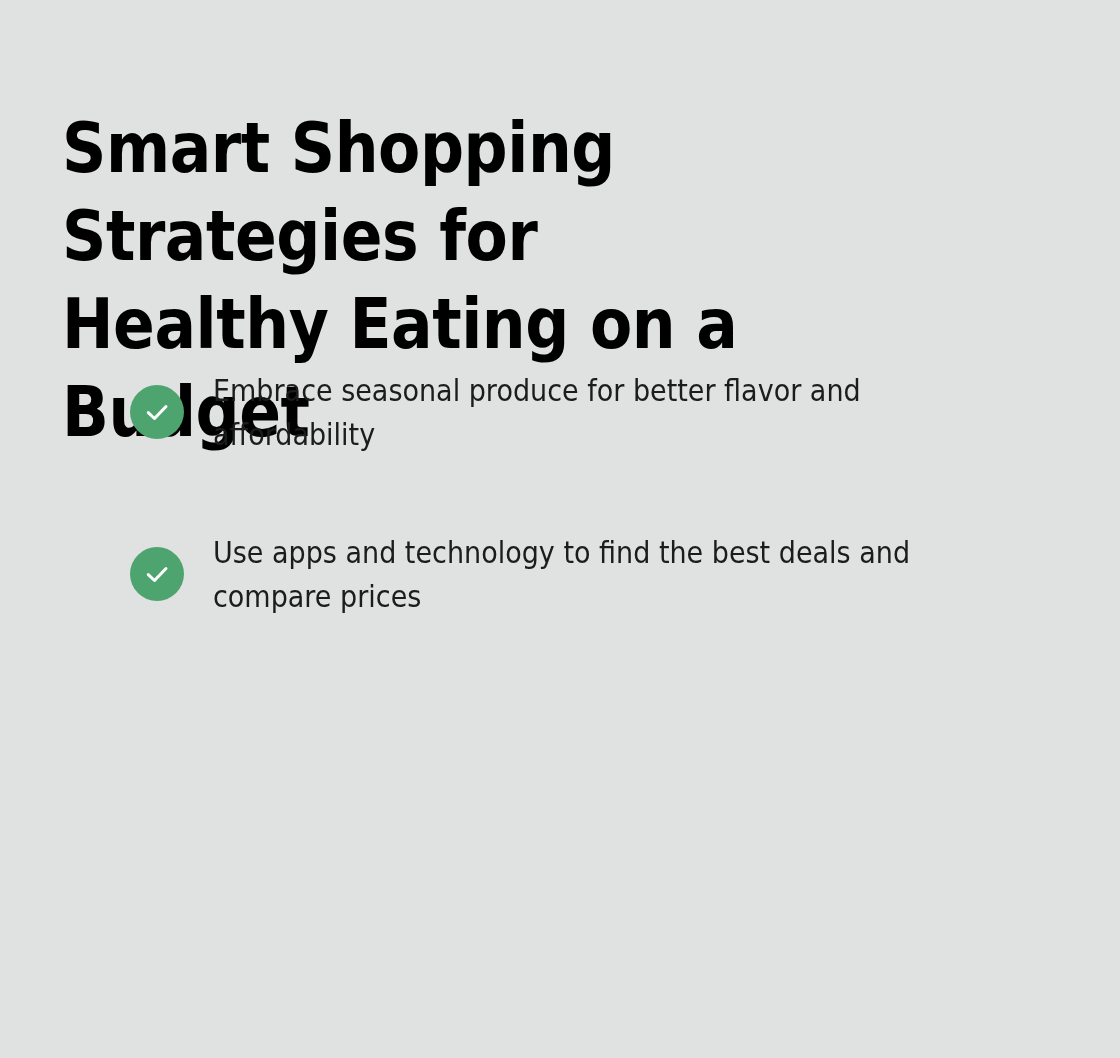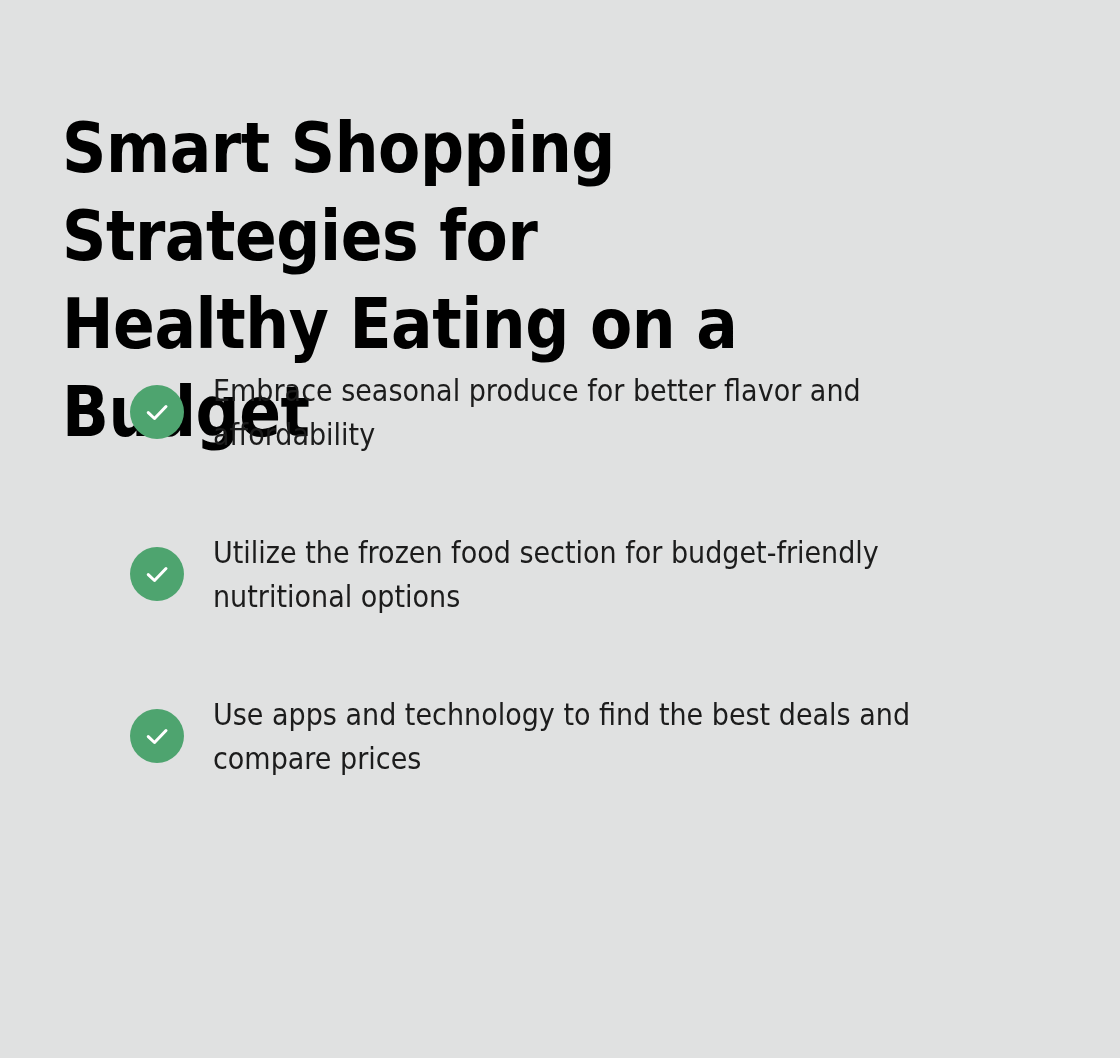--- a/index.html
+++ b/index.html
@@ -105,29 +105,20 @@
     <li class="check-item">
       <span class="check-icon">
         <svg viewBox="0 0 24 24" fill="none" xmlns="http://www.w3.org/2000/svg" aria-hidden="true">
           <path d="M5 12.5 L10 17.2 L19.2 7.6" stroke="#ffffff" stroke-width="2.4" stroke-linecap="round" stroke-linejoin="round"></path>
         </svg>
       </span>
       <span class="check-text">Embrace seasonal produce for better flavor and
 affordability</span>
     </li>
 
-    <li class="check-item">
-      <span class="check-icon">
-        <svg viewBox="0 0 24 24" fill="none" xmlns="http://www.w3.org/2000/svg" aria-hidden="true">
-          <path d="M5 12.5 L10 17.2 L19.2 7.6" stroke="#ffffff" stroke-width="2.4" stroke-linecap="round" stroke-linejoin="round"></path>
-        </svg>
-      </span>
-      <span class="check-text">Utilize the frozen food section for budget-friendly
-nutritional options</span>
-    </li>
 
 
 
     <li class="check-item">
       <span class="check-icon">
         <svg viewBox="0 0 24 24" fill="none" xmlns="http://www.w3.org/2000/svg" aria-hidden="true">
           <path d="M5 12.5 L10 17.2 L19.2 7.6" stroke="#ffffff" stroke-width="2.4" stroke-linecap="round" stroke-linejoin="round"></path>
         </svg>
       </span>
       <span class="check-text">Use apps and technology to find the best deals and

